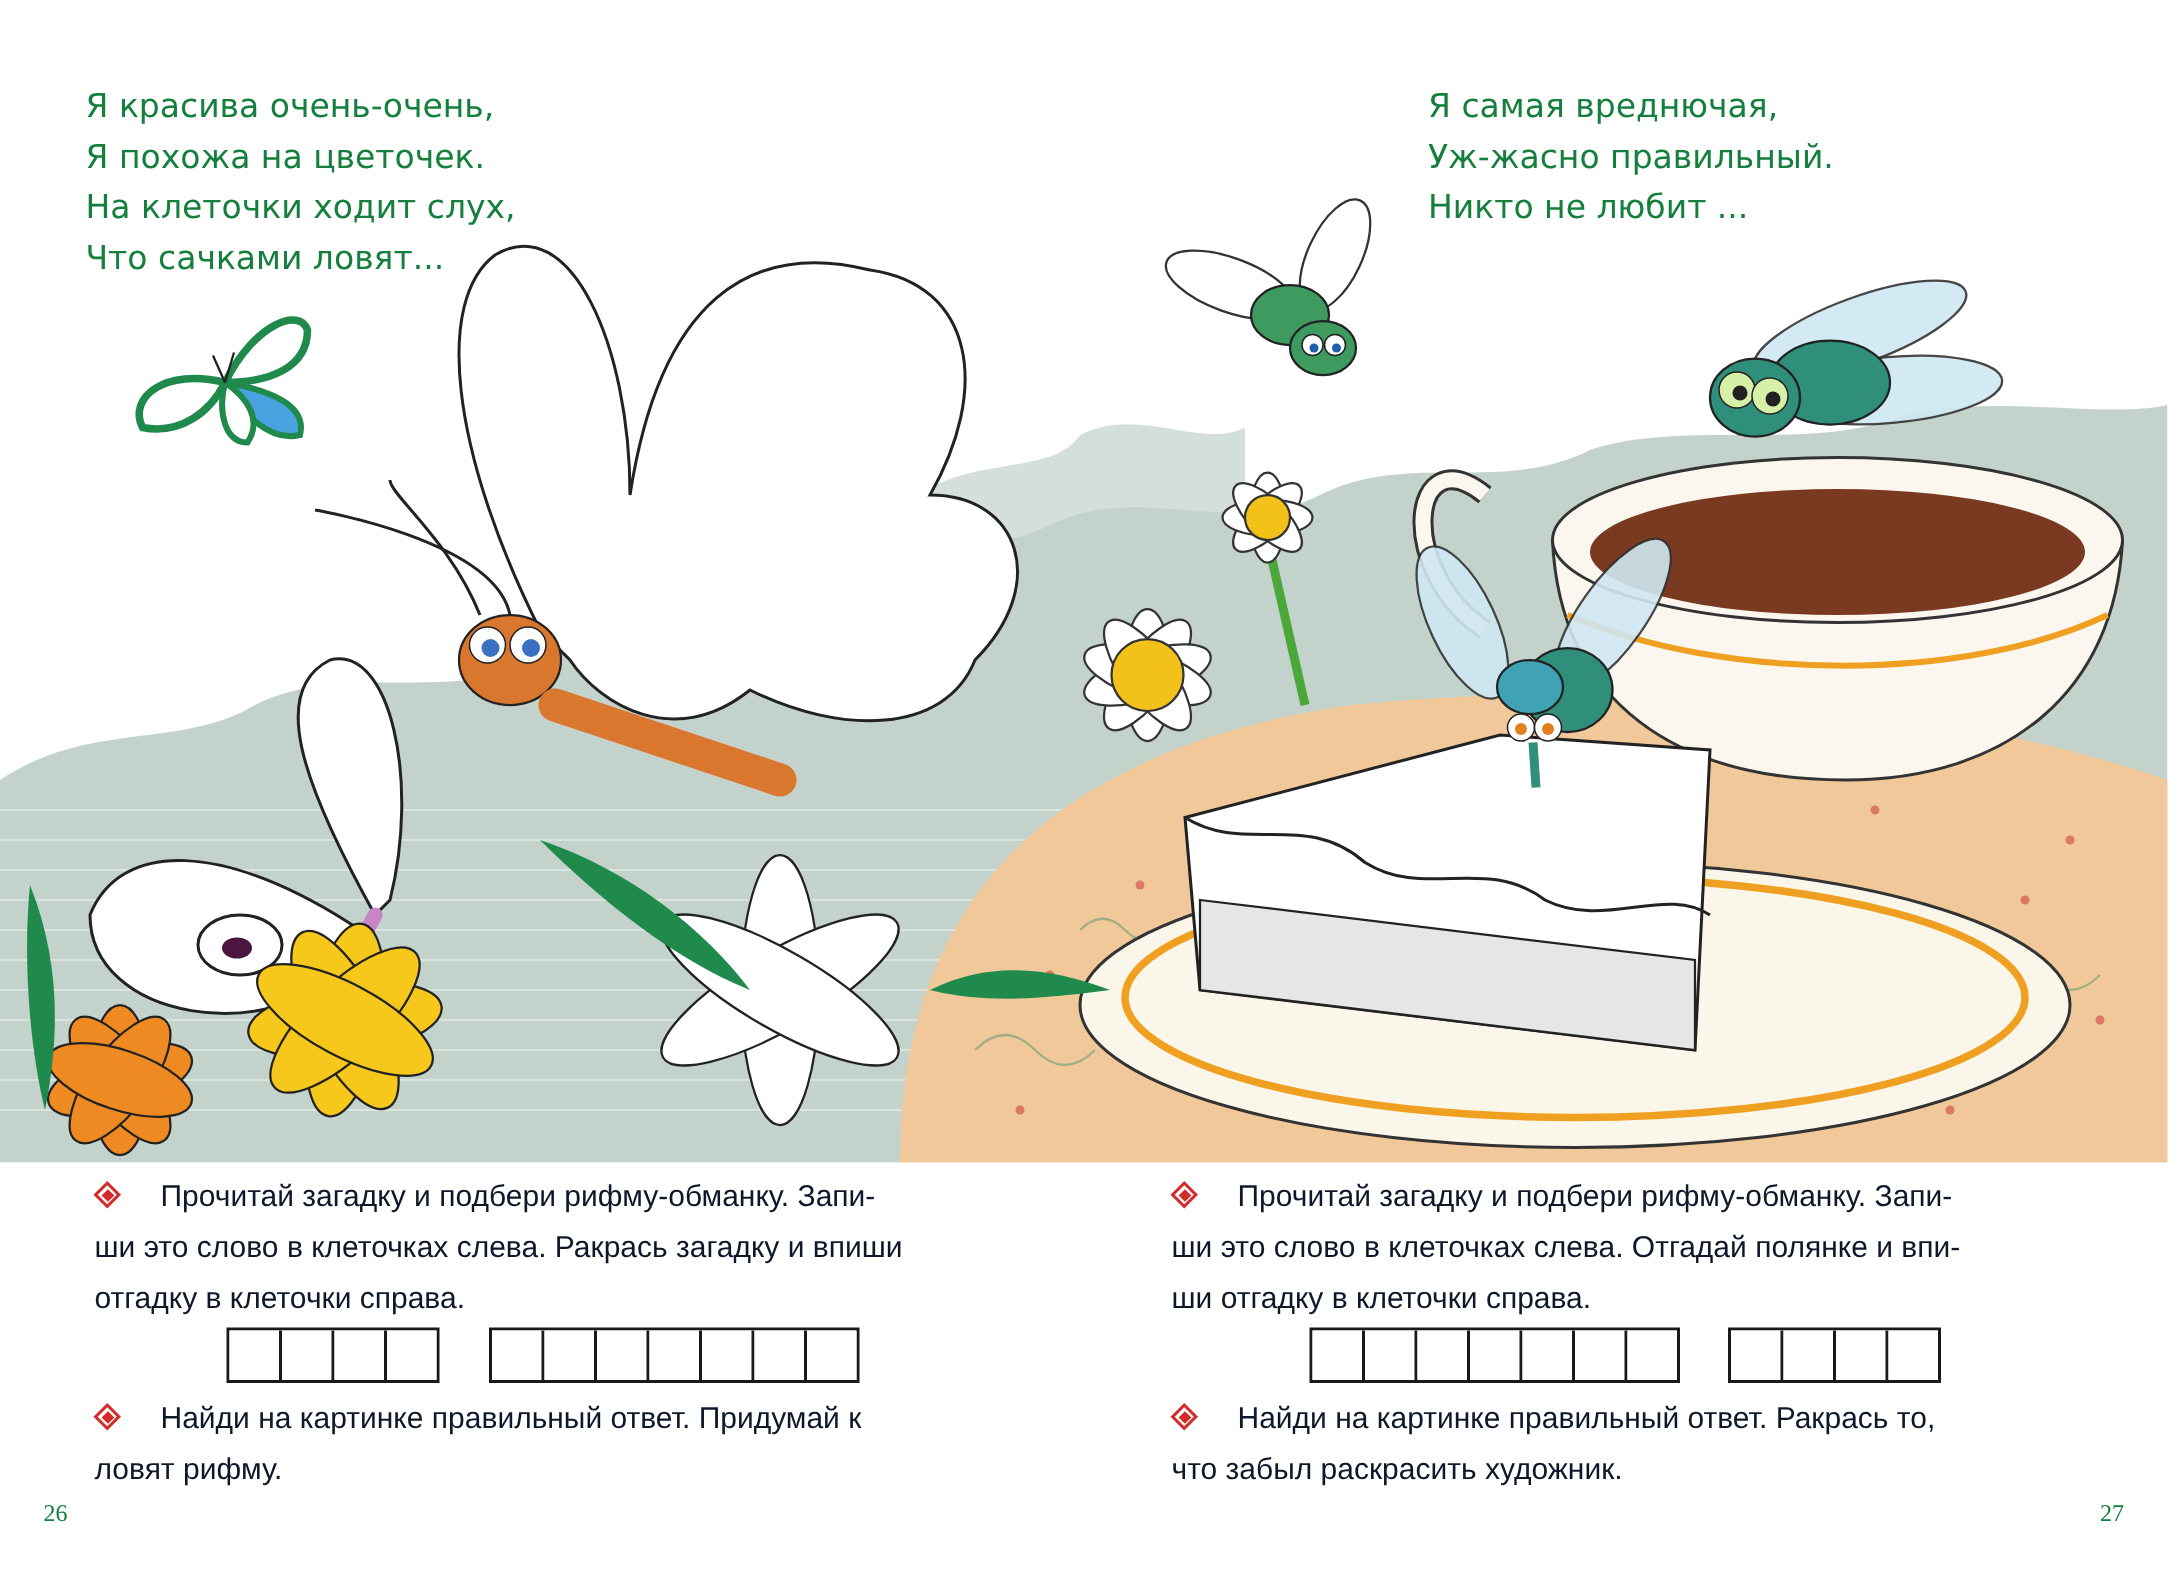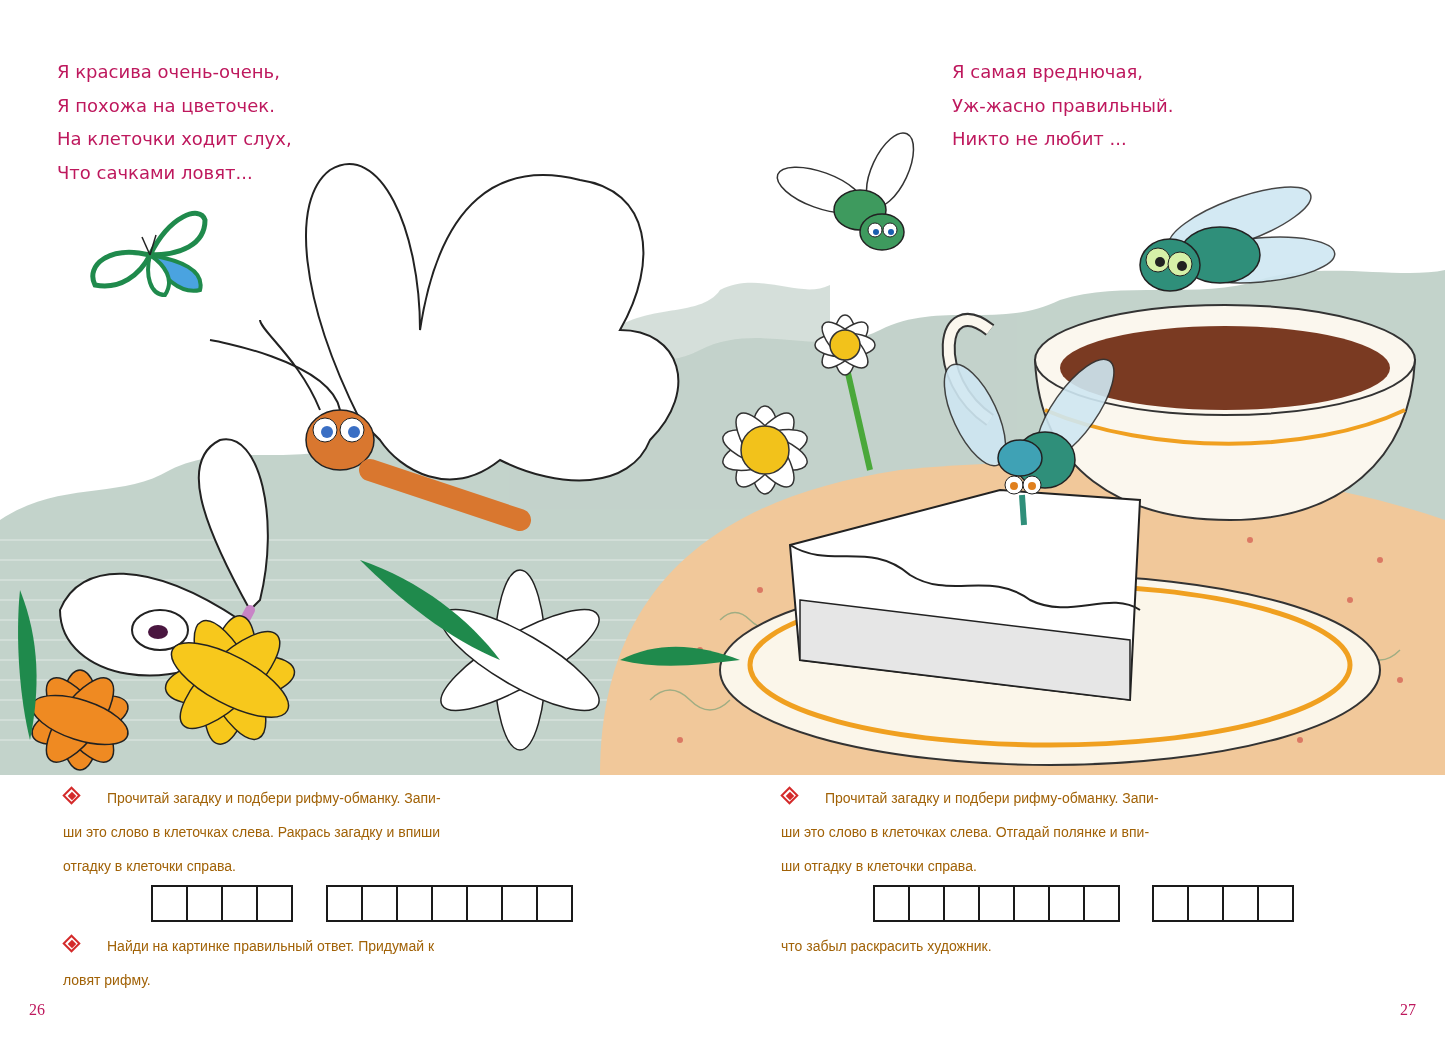--- a/index.html
+++ b/index.html
@@ -5,48 +5,48 @@
   html, body { margin: 0; padding: 0; background: #ffffff; }
   body { width: 1445px; height: 1051px; position: relative; overflow: hidden;
          font-family: "DejaVu Sans", sans-serif; color: #1a1a1a; }
   .page { position: absolute; top: 0; height: 1051px; }
   #page-left { left: 0; width: 722px; }
   #page-right { left: 722px; width: 723px; }
 
   .illustration { position: absolute; left: 0; top: 0; width: 1445px; height: 775px; }
   .illustration svg { width: 100%; height: 100%; display: block; }
 
-  .poem { position: absolute; font-size: 18px; line-height: 33.5px; color: #be185d; z-index: 3; }
+  .poem { position: absolute; font-size: 22px; line-height: 33.5px; color: #15803d; z-index: 3; }
   .poem .line { display: block; white-space: nowrap; }
   #poem-left { left: 57px; top: 55px; }
   #poem-right { left: 952px; top: 55px; }
 
-  .task { position: absolute; font-family: "Liberation Sans", sans-serif; font-size: 14px;
-          line-height: 34px; color: #a16207; z-index: 3; }
+  .task { position: absolute; font-family: "Liberation Sans", sans-serif; font-size: 20px;
+          line-height: 34px; color: #0f172a; z-index: 3; }
   .task .bullet { display: inline-block; width: 18px; height: 18px; position: relative;
                   vertical-align: -2px; margin-right: 26px; }
   .task .bullet::before { content: ""; position: absolute; left: 2px; top: 2px; width: 13px; height: 13px;
                           border: 2px solid #d42a2a; transform: rotate(45deg); box-sizing: border-box; }
   .task .bullet::after { content: ""; position: absolute; left: 5.5px; top: 5.5px; width: 6px; height: 6px;
                          background: #d42a2a; transform: rotate(45deg); }
   .task .line { display: block; white-space: nowrap; }
   #task-left-1 { left: 63px; top: 781px; }
   #task-right-1 { left: 781px; top: 781px; }
   #task-left-2 { left: 63px; top: 929px; }
   #task-right-2 { left: 781px; top: 929px; }
 
   .boxes { position: absolute; display: flex; border: 2px solid #1a1a1a; z-index: 3; }
   .boxes .cell { width: 33px; height: 33px; border-right: 2px solid #1a1a1a; background: #fff; }
   .boxes .cell:last-child { border-right: none; }
   #boxes-left-a { left: 151px; top: 885px; }
   #boxes-left-b { left: 326px; top: 885px; }
   #boxes-right-a { left: 873px; top: 885px; }
   #boxes-right-b { left: 1152px; top: 885px; }
 
-  .page-number { position: absolute; font-family: "Liberation Serif", serif; font-size: 16px; color: #be185d; z-index: 3; }
+  .page-number { position: absolute; font-family: "Liberation Serif", serif; font-size: 16px; color: #15803d; z-index: 3; }
   #page-num-left { left: 29px; top: 1001px; }
   #page-num-right { left: 1400px; top: 1001px; text-align: center; }
 </style>
 </head>
 <body>
 
 <div class="illustration">
   <svg viewBox="0 0 1445 775" xmlns="http://www.w3.org/2000/svg">
 
     <g fill="#b9cbc2" opacity="0.85">
@@ -285,16 +285,17 @@
   <div class="cell"></div>
 </div>
 <div class="boxes" id="boxes-right-b">
   <div class="cell"></div>
   <div class="cell"></div>
   <div class="cell"></div>
   <div class="cell"></div>
 </div>
 
 <div class="task" id="task-right-2">
+  <span class="line"><span class="bullet"></span><span>Найди на картинке правильный ответ. Ракрась то,</span></span>
   <span class="line">что забыл раскрасить художник.</span>
 </div>
 
 <div class="page-number" id="page-num-right">27</div>
 
 </body></html>

